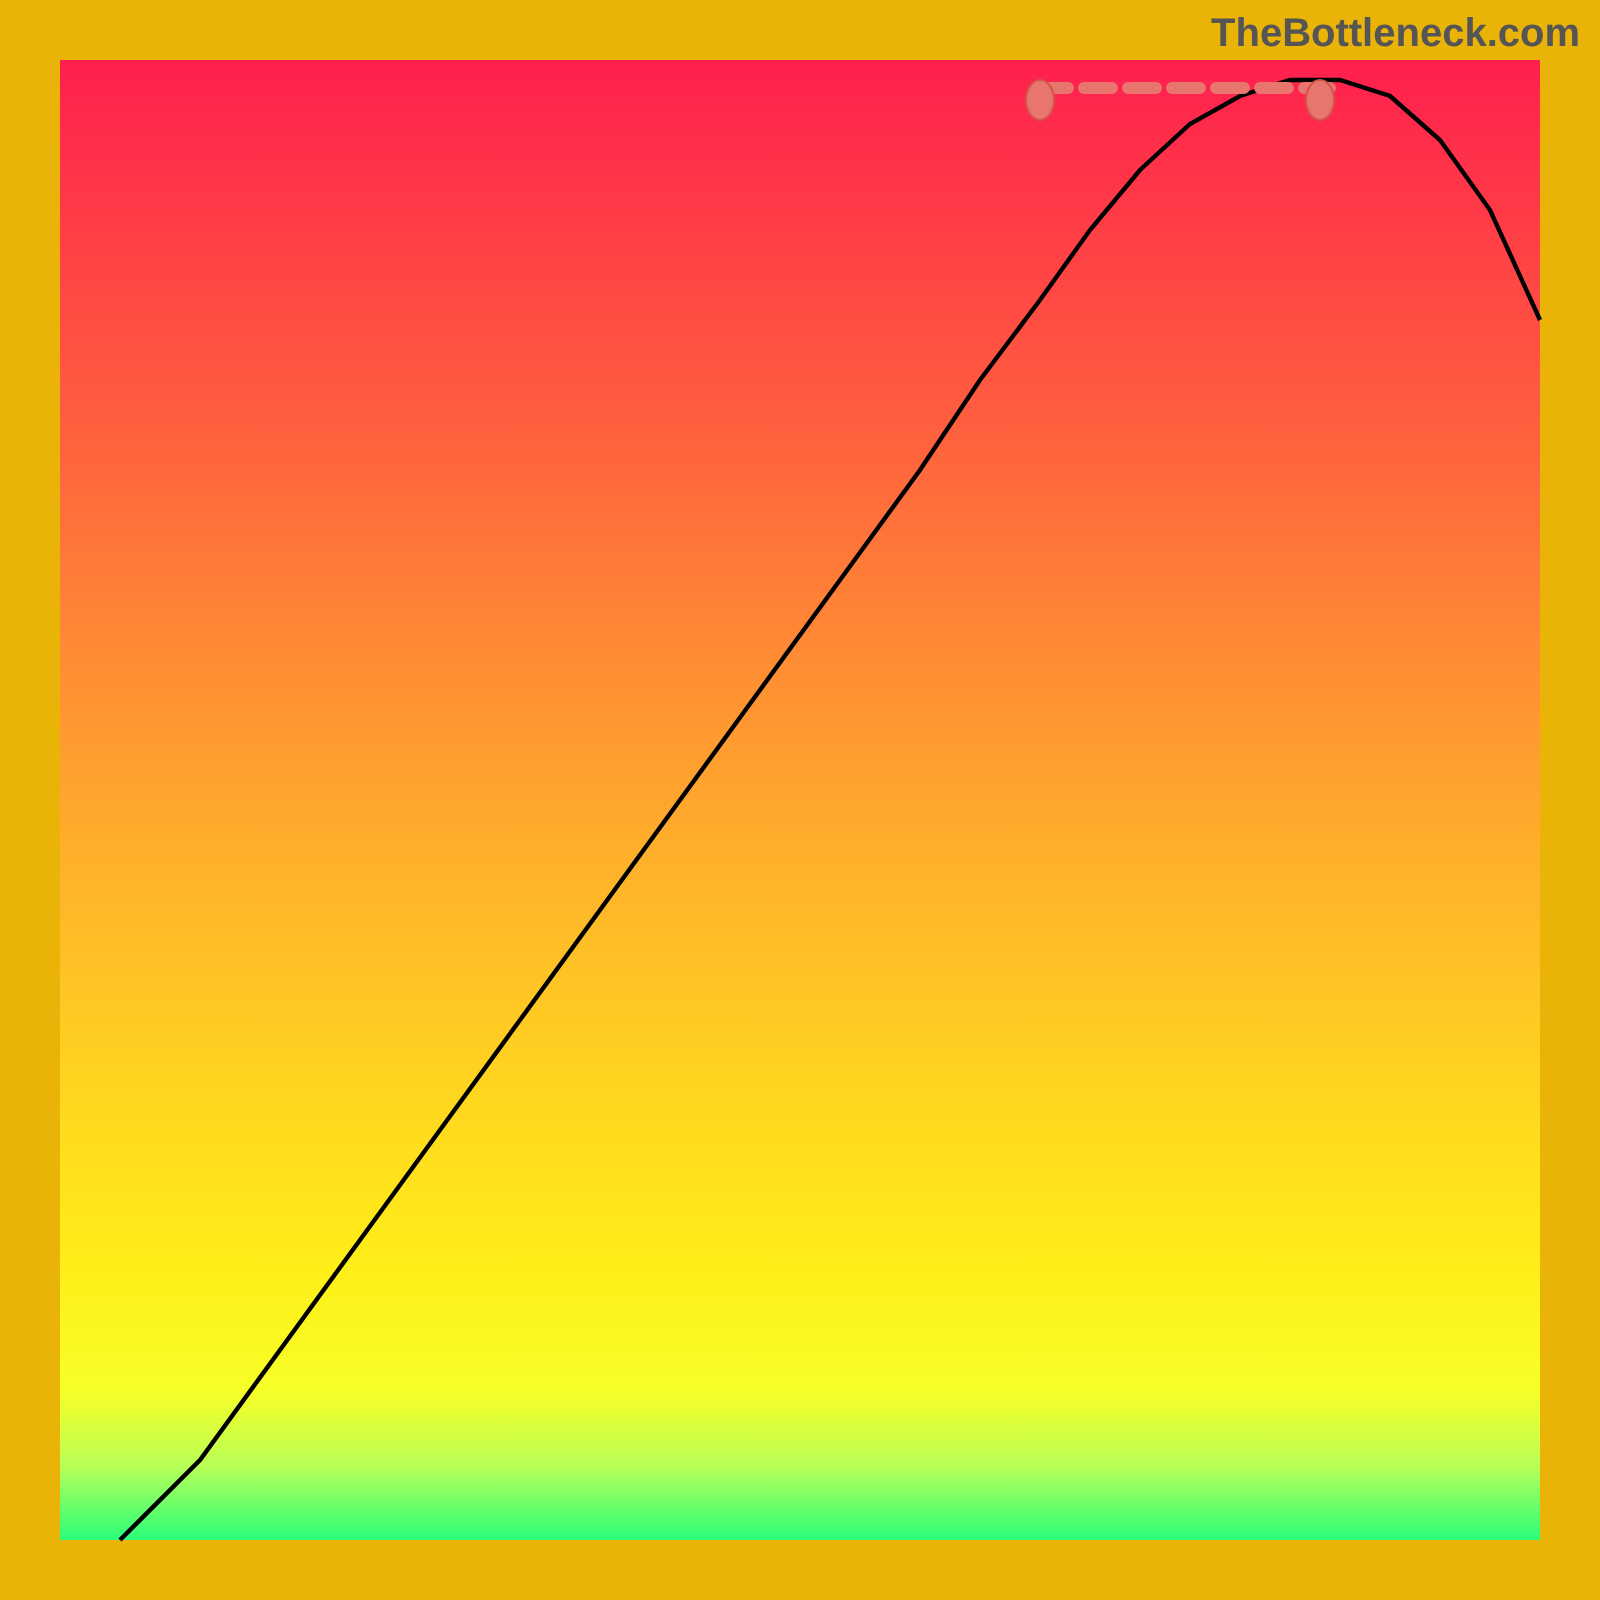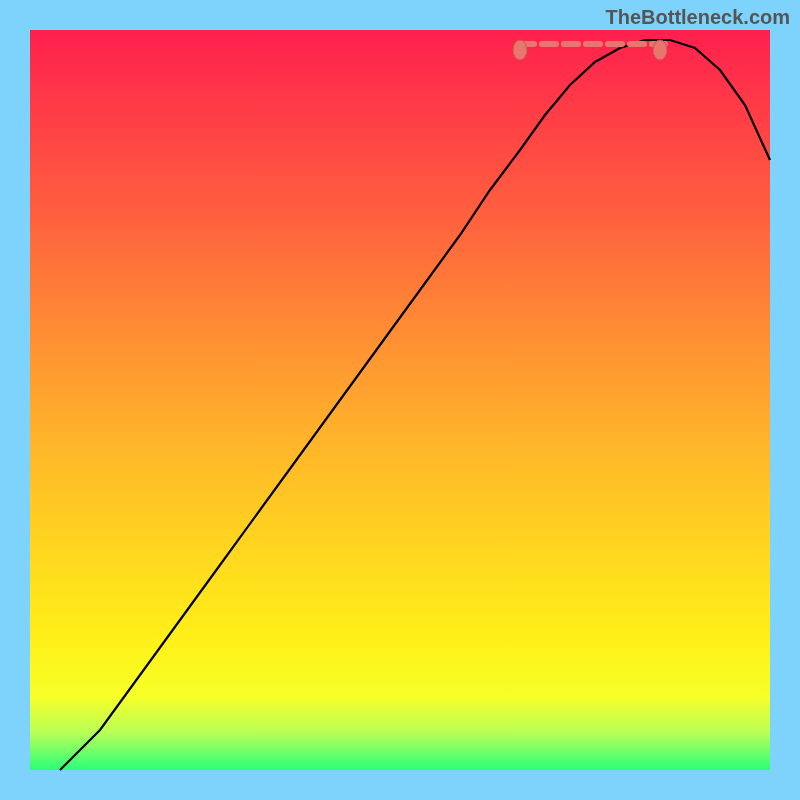--- a/index.html
+++ b/index.html
@@ -1,16 +1,16 @@
 <!DOCTYPE html>
 <html><head>
 <meta charset="utf-8">
 <style>
   html,body{margin:0;padding:0;width:800px;height:800px;background:#000;overflow:hidden;font-family:Arial,Helvetica,sans-serif}
-  .frame{position:absolute;left:0;top:0;width:800px;height:800px;background:#7dd3fc}
+  .frame{position:absolute;left:0;top:0;width:800px;height:800px;background:#eab308}
   .plot{position:absolute;left:30px;top:30px;width:740px;height:740px;
     background:linear-gradient(to bottom,
       #ff1f4e 0%,
       #ff3a47 10%,
       #ff603e 25%,
       #ff8b34 40%,
       #ffb32a 55%,
       #ffd61f 70%,
       #ffef18 82%,
       #f7ff28 90%,

